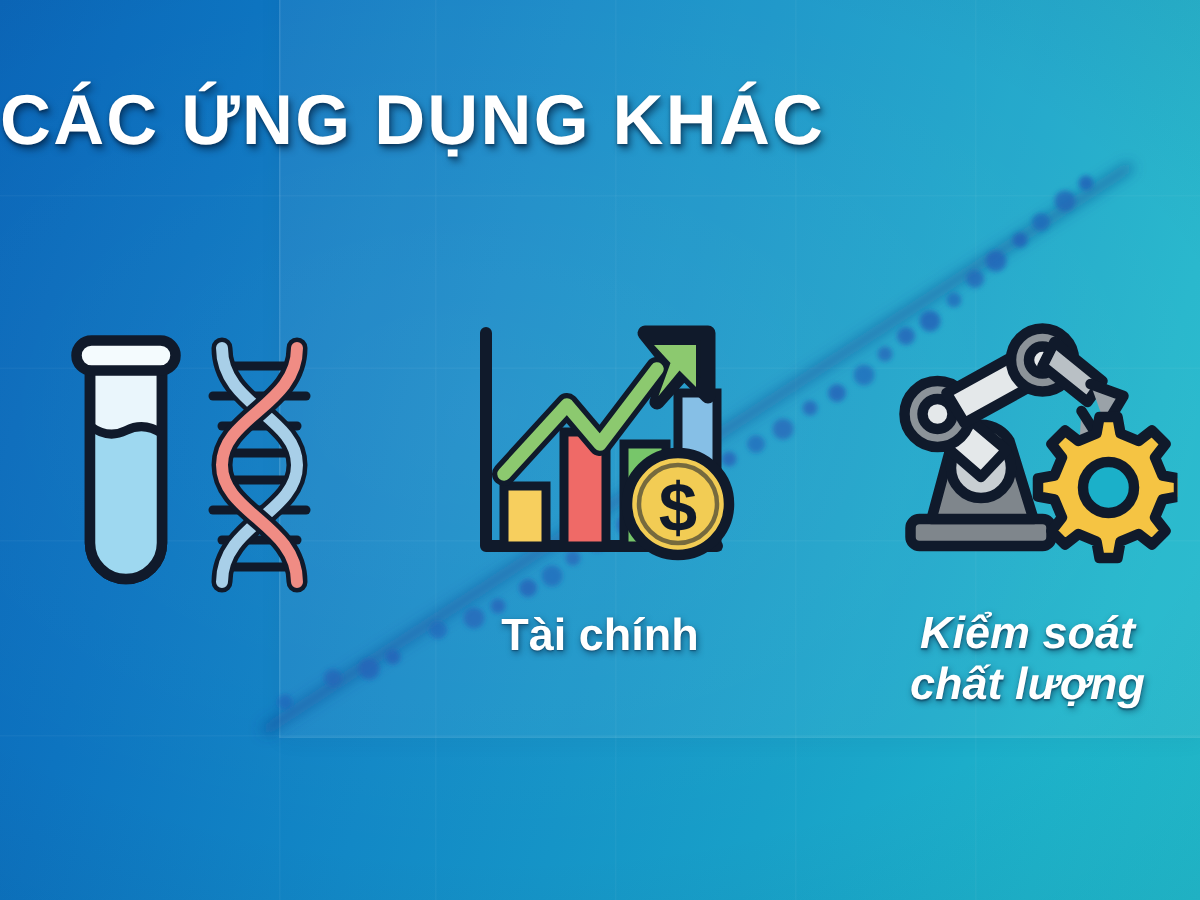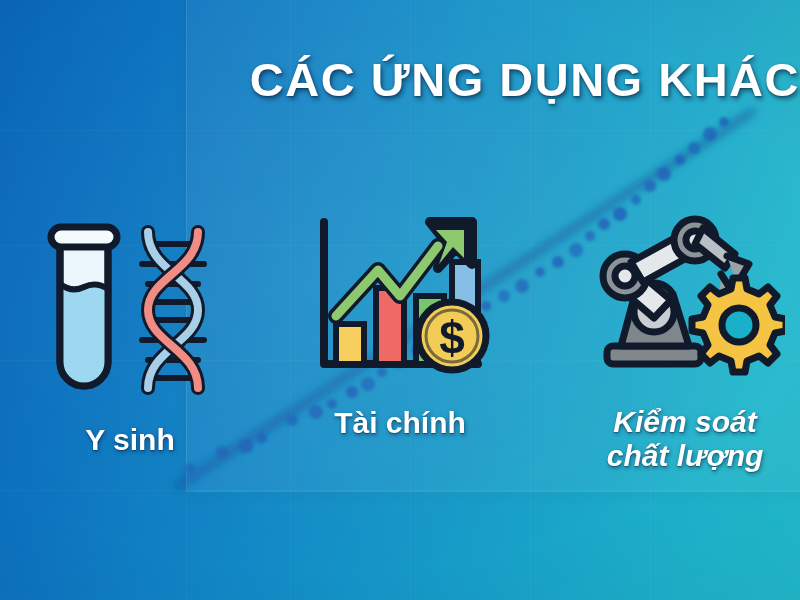--- a/index.html
+++ b/index.html
@@ -58,21 +58,21 @@
   .gline-h { height: 1px; left: 0; right: 0; }
 
   .scatter-layer { position: absolute; inset: 0; pointer-events: none; }
 
   
   .title {
     position: absolute;
     left: 0;
     right: 0;
     top: 56px;
-    text-align: right;
+    text-align: left;
     color: #ffffff;
     font-size: 47px;
     font-weight: bold;
     letter-spacing: 1.5px;
     line-height: 1;
     text-shadow: 2px 3px 5px rgba(0,25,55,0.55),
                  0 1px 2px rgba(0,20,45,0.45);
     white-space: nowrap;
   }
 
@@ -203,21 +203,20 @@
           </g>
 
           <path d="M14 10 C14 48, 64 56, 64 88 C64 120, 14 128, 14 166" fill="none" stroke="#101a2b" stroke-width="14" stroke-linecap="round"></path>
           <path d="M14 10 C14 48, 64 56, 64 88 C64 120, 14 128, 14 166" fill="none" stroke="#a8cfe8" stroke-width="8" stroke-linecap="round"></path>
 
           <path d="M64 10 C64 48, 14 56, 14 88 C14 120, 64 128, 64 166" fill="none" stroke="#101a2b" stroke-width="14" stroke-linecap="round"></path>
           <path d="M64 10 C64 48, 14 56, 14 88 C14 120, 64 128, 64 166" fill="none" stroke="#f08c84" stroke-width="8" stroke-linecap="round"></path>
         </g>
       </svg>
     </div>
-    <div class="caption">Y sinh</div>
   </div>
 
   <div class="item" id="item-finance">
     <div class="icon-box">
       <svg width="200" height="185" viewBox="0 0 200 185">
 
         <path d="M24 10 L24 152 L178 152" fill="none" stroke="#101a2b" stroke-width="8" stroke-linecap="round" stroke-linejoin="round"></path>
 
         <g>
           <rect x="36" y="112" width="28" height="40" fill="#f7cf5e" stroke="#101a2b" stroke-width="6"></rect>

